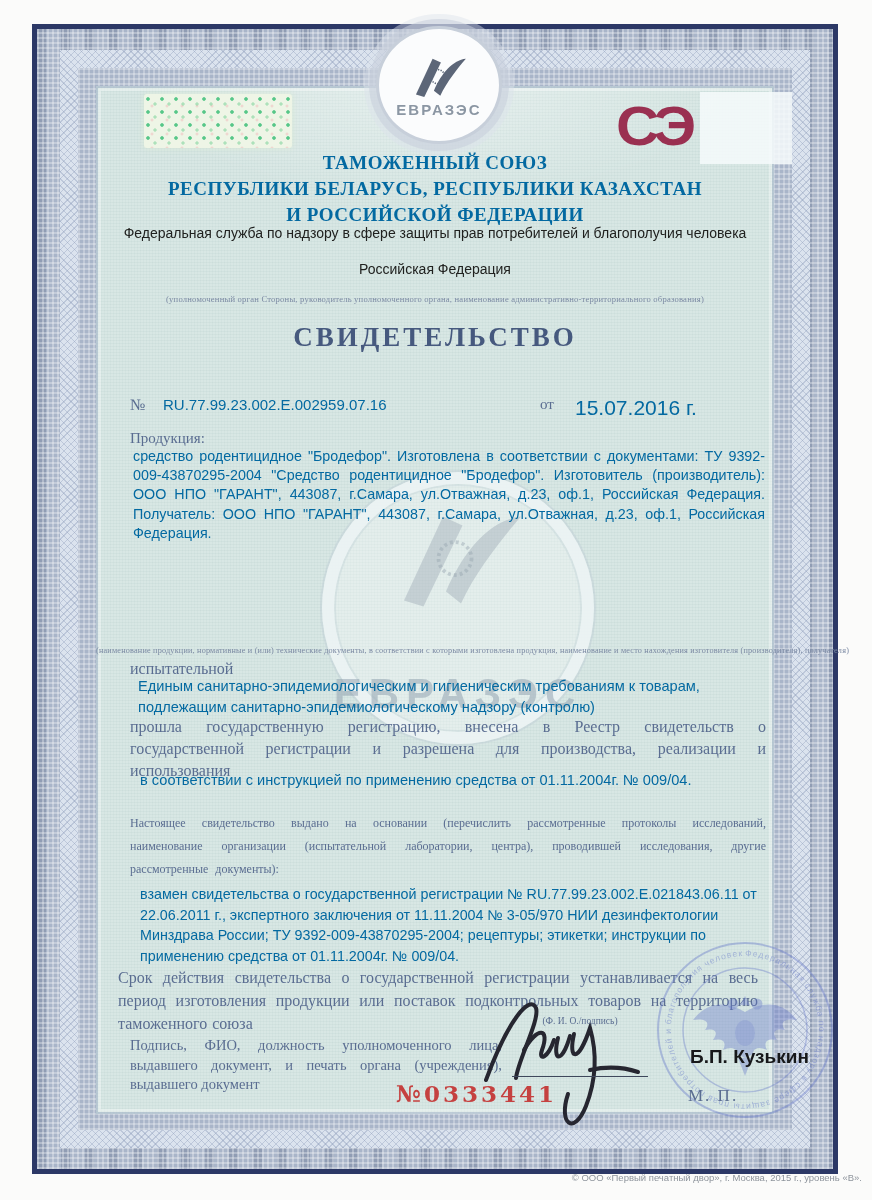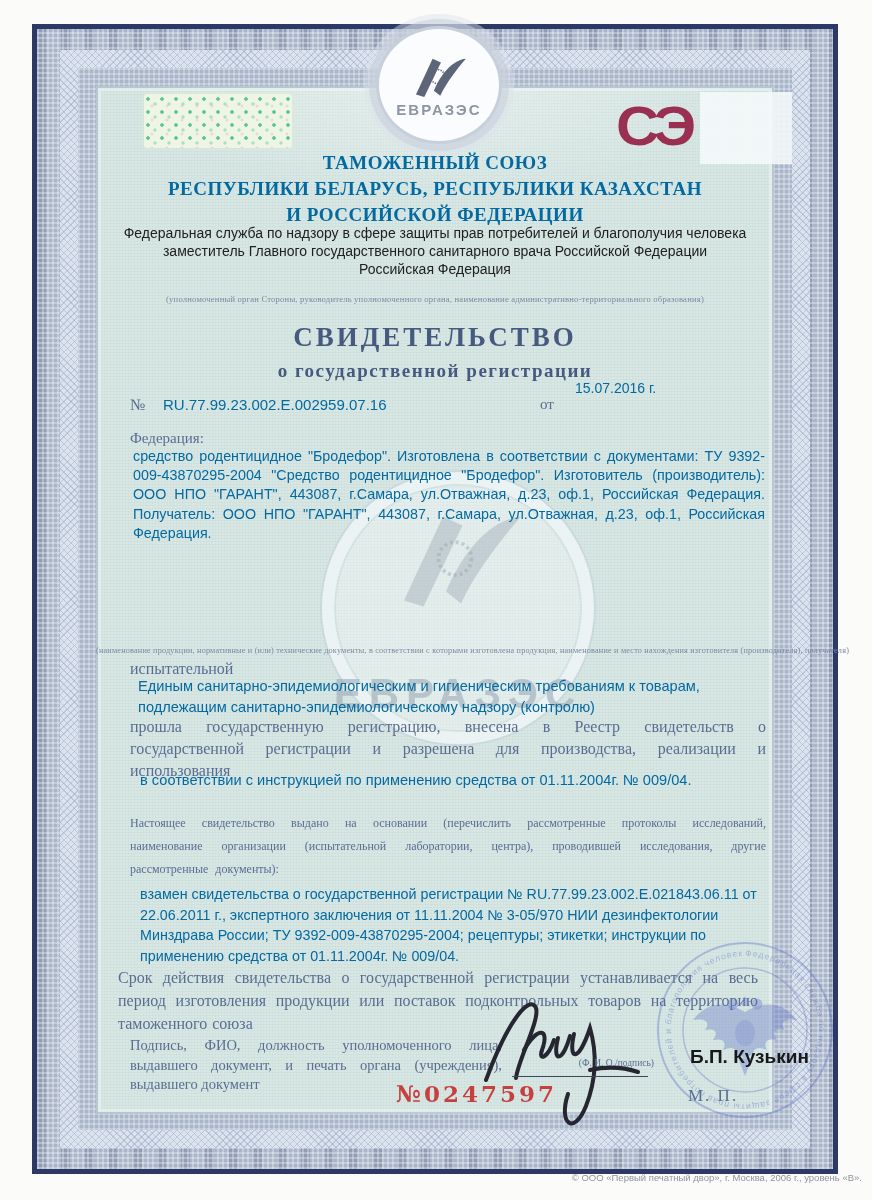--- a/index.html
+++ b/index.html
@@ -72,21 +72,21 @@
     box-shadow:0 0 0 2px rgba(190,205,212,.45), inset 0 0 0 2px rgba(190,205,212,.35);
     filter:blur(.6px);display:flex;flex-direction:column;align-items:center;justify-content:flex-end;}
   .wm-text{font-family:"Liberation Sans",sans-serif;font-weight:bold;font-size:42px;letter-spacing:7px;
     color:rgba(148,164,176,.55);margin-bottom:14px;}
   .wm-swoosh{position:absolute;top:18px;left:50%;transform:translateX(-50%);}
 
   
   .stamp{position:absolute;left:653px;top:938px;width:184px;height:184px;opacity:.75;}
   .sig{position:absolute;left:468px;top:978px;width:210px;height:150px;}
   .sig-line{position:absolute;left:512px;top:1076px;width:136px;border-top:1.6px solid #3f485c;}
-  .sig-hint{position:absolute;left:506px;top:1058px;width:148px;text-align:right;font-size:9.5px;color:#5a6d91;}
+  .sig-hint{position:absolute;left:506px;top:1016px;width:148px;text-align:center;font-size:9.5px;color:#5a6d91;}
   .signer{position:absolute;left:690px;top:1046px;font-family:"Liberation Sans",sans-serif;font-weight:bold;font-size:19px;color:#17181a;}
   .mp{position:absolute;left:688px;top:1086px;font-size:17px;color:#5a6d91;letter-spacing:2px;}
   .serial{position:absolute;left:396px;top:1080px;font-family:"DejaVu Serif",serif;font-weight:bold;
     font-size:23px;letter-spacing:3px;color:#c54140;}
   .printer{position:absolute;right:10px;top:1172px;font-family:"Liberation Sans",sans-serif;font-size:9.5px;color:#8e949c;}
 </style>
 </head>
 <body>
 
 <div class="canvas">
@@ -115,33 +115,31 @@
   </div>
 
   <div class="holo"></div>
   <div class="se-patch"></div>
   <div class="se-mark">СЭ</div>
 
   <div class="ctr hdr" style="top:150px">ТАМОЖЕННЫЙ СОЮЗ</div>
   <div class="ctr hdr" style="top:176px">РЕСПУБЛИКИ БЕЛАРУСЬ, РЕСПУБЛИКИ КАЗАХСТАН</div>
   <div class="ctr hdr" style="top:202px">И РОССИЙСКОЙ ФЕДЕРАЦИИ</div>
   <div class="ctr agency" style="top:224px">Федеральная служба по надзору в сфере защиты прав потребителей и благополучия человека</div>
-  <div class="ctr agency" style="top:242px">заместитель Главного государственного санитарного врача Российской Федерации</div>
   <div class="ctr agency" style="top:260px">Российская Федерация</div>
   <div class="ctr fine" style="top:294px">(уполномоченный орган Стороны, руководитель уполномоченного органа, наименование административно-территориального образования)</div>
 
   <div class="ctr title-main" style="top:322px">СВИДЕТЕЛЬСТВО</div>
-  <div class="ctr title-sub" style="top:360px">о государственной регистрации</div>
 
   <div style="position:absolute;left:130px;top:396px;font-size:16px;" class="tpl">№</div>
   <div style="position:absolute;left:163px;top:396px;font-size:15px;" class="filled">RU.77.99.23.002.Е.002959.07.16</div>
   <div style="position:absolute;left:540px;top:396px;font-size:15px;" class="tpl">от</div>
-  <div style="position:absolute;left:575px;top:380px;font-size:14px;" class="filled">15.07.2016 г.</div>
+  <div style="position:absolute;left:575px;top:396px;font-size:21px;" class="filled">15.07.2016 г.</div>
 
-  <div style="position:absolute;left:130px;top:430px;font-size:15px;" class="tpl">Федерация:</div>
+  <div style="position:absolute;left:130px;top:430px;font-size:15px;" class="tpl">Продукция:</div>
   <div style="position:absolute;left:133px;top:447px;width:632px;font-size:14.3px;line-height:19.2px;text-align:justify;" class="filled">средство родентицидное "Бродефор". Изготовлена в соответствии с документами: ТУ 9392-009-43870295-2004 "Средство родентицидное "Бродефор". Изготовитель (производитель): ООО НПО "ГАРАНТ", 443087, г.Самара, ул.Отважная, д.23, оф.1, Российская Федерация.  Получатель: ООО НПО "ГАРАНТ", 443087, г.Самара, ул.Отважная, д.23, оф.1, Российская Федерация.</div>
   <div class="ctr fine" style="top:646px;font-size:8.2px;">(наименование продукции, нормативные и (или) технические документы, в соответствии с которыми изготовлена продукция, наименование и место нахождения изготовителя (производителя), получателя)</div>
 
   <div style="position:absolute;left:130px;top:660px;font-size:16px;" class="tpl">испытательной</div>
   <div style="position:absolute;left:138px;top:676px;width:630px;font-size:14.6px;line-height:21px;" class="filled">Единым санитарно-эпидемиологическим и гигиеническим требованиям к товарам, подлежащим санитарно-эпидемиологическому надзору (контролю)</div>
 
   <div style="position:absolute;left:130px;top:716px;width:636px;font-size:16px;line-height:22px;text-align:justify;word-spacing:6px;" class="tpl">прошла государственную регистрацию, внесена в Реестр свидетельств о государственной регистрации и разрешена для производства, реализации и использования</div>
   <div style="position:absolute;left:140px;top:772px;font-size:14.6px;" class="filled">в соответствии с инструкцией по применению средства от 01.11.2004г. № 009/04.</div>
 
   <div style="position:absolute;left:130px;top:812px;width:636px;font-size:12px;line-height:23px;text-align:justify;word-spacing:4px;" class="tpl">Настоящее свидетельство выдано на основании (перечислить рассмотренные протоколы исследований, наименование организации (испытательной лаборатории, центра), проводившей исследования, другие рассмотренные документы):</div>
@@ -175,17 +173,17 @@
       <path d="M90 60 C84 84 94 86 102 58"></path>
       <path d="M106 56 C100 82 110 86 122 50 C126 64 132 92 118 128 C106 158 90 146 100 116"></path>
       <path d="M122 92 C140 88 158 90 170 94"></path>
     </g>
   </svg>
   <div class="sig-line"></div>
   <div class="sig-hint">(Ф. И. О./подпись)</div>
   <div class="signer">Б.П. Кузькин</div>
   <div class="mp">М. П.</div>
 
-  <div class="serial">№0247597</div>
+  <div class="serial">№0333441</div>
 
-  <div class="printer">© ООО «Первый печатный двор»,  г. Москва,  2006 г., уровень «В».</div>
+  <div class="printer">© ООО «Первый печатный двор»,  г. Москва,  2015 г., уровень «В».</div>
 
 </div>
 
 </body></html>

